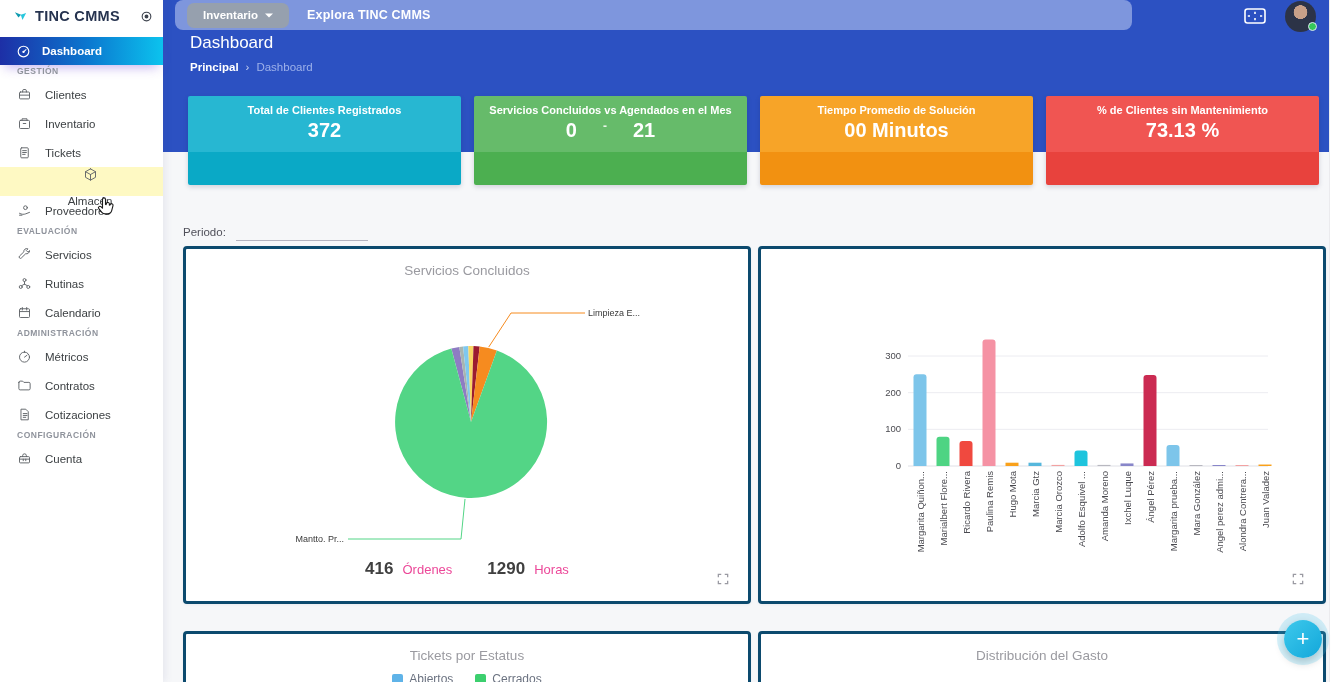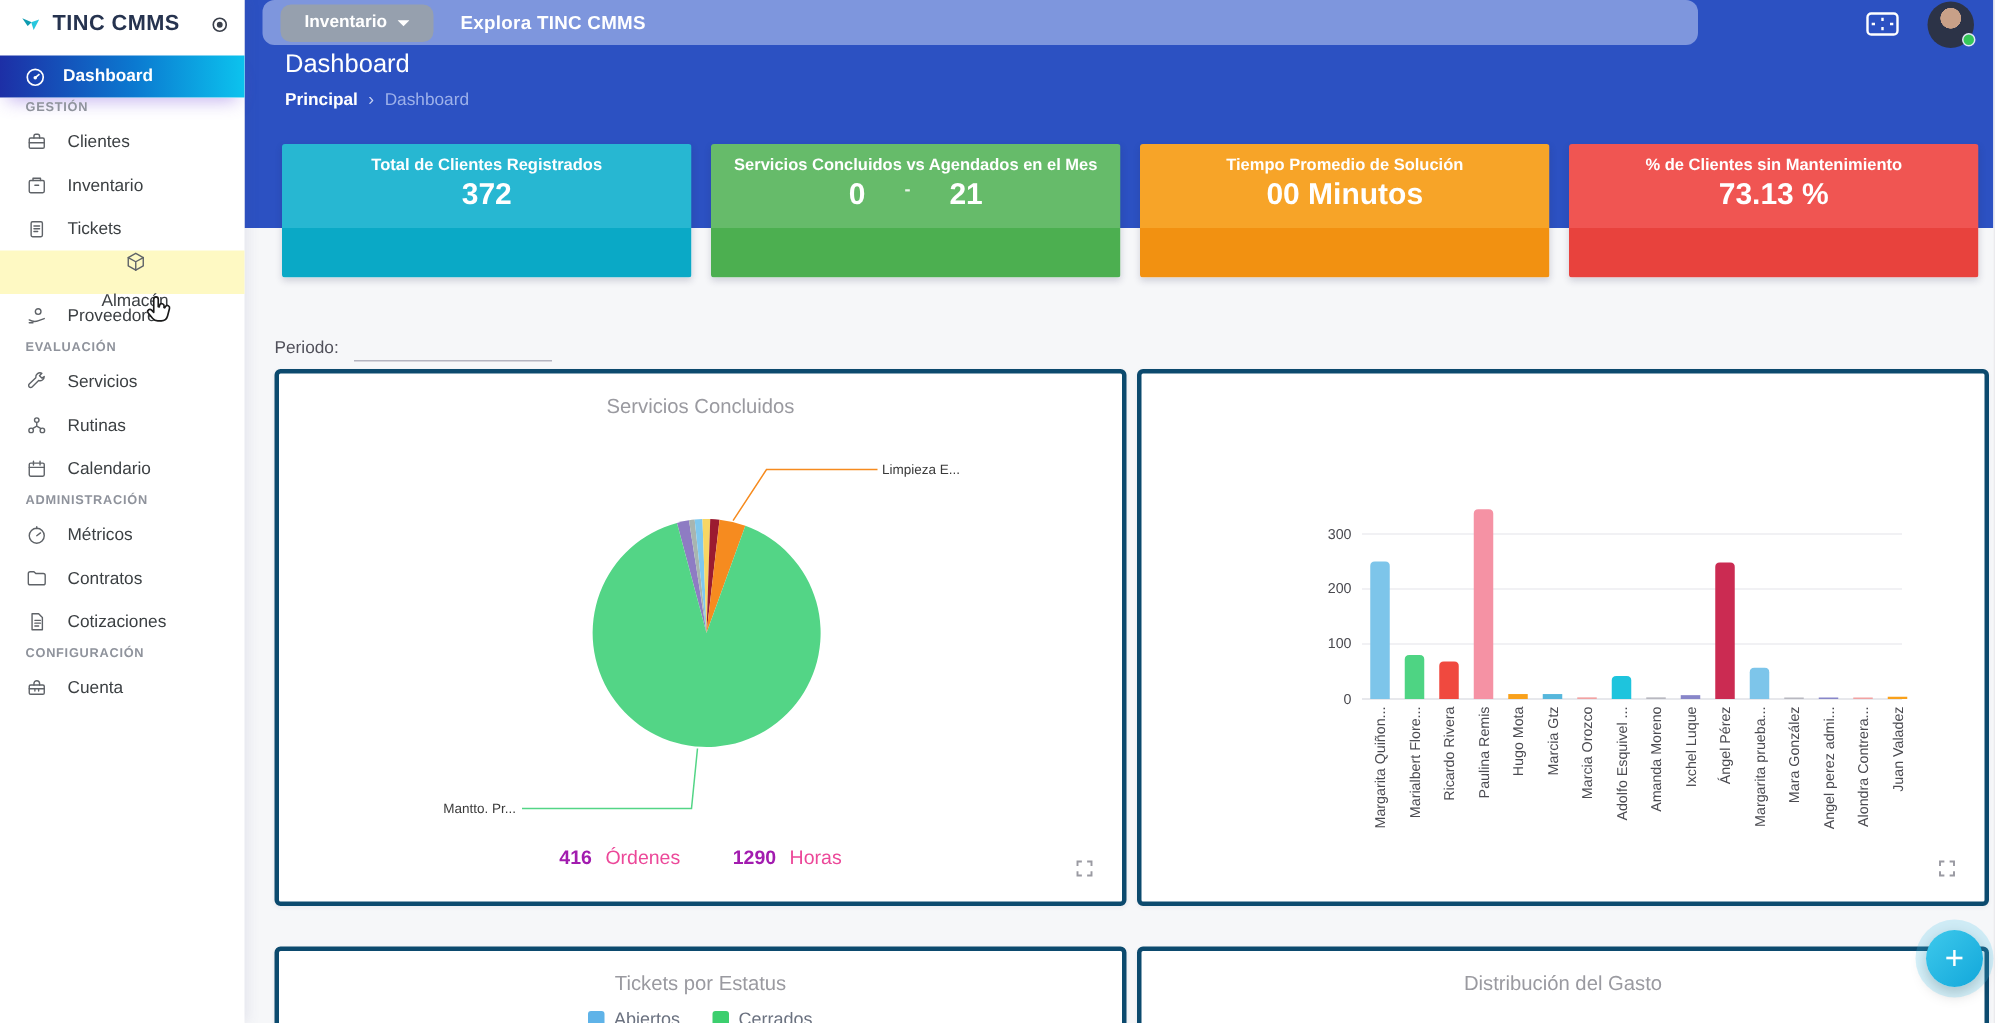--- a/index.html
+++ b/index.html
@@ -71,21 +71,21 @@
   .charts-row { position:absolute; left:20px; top:246px; display:flex; gap:7px; }
   .bottom-row { position:absolute; left:20px; top:631px; display:flex; gap:7px; }
   .chart-card { position:relative; width:568px; background:#fff; border:3px solid #0c4a6e; border-radius:4px;
                 box-shadow:0 1px 3px rgba(40,40,80,.05); }
   .charts-row .chart-card { height:358px; }
   .bottom-row .chart-card { height:120px; }
   .chart-title { text-align:center; padding-top:14px; font-size:13.5px; color:#9a9aa0; position:relative; z-index:2; }
   .chart-card svg.plot { position:absolute; left:0; top:0; width:568px; height:358px; z-index:1; }
   .pie-summary { position:absolute; left:0; bottom:22px; width:100%; display:flex; justify-content:center;
                  align-items:baseline; gap:9px; z-index:2; }
-  .pie-summary .num { font-size:13px; font-weight:700; color:#a21caf; }
+  .pie-summary .num { font-size:17px; font-weight:700; color:#404040; }
   .pie-summary .unit { font-size:13px; color:#ec4899; margin-right:26px; }
   .pie-summary .unit:last-child { margin-right:0; }
   .expand-btn { position:absolute; right:16px; bottom:14px; width:16px; height:16px; background:none; border:none;
                 cursor:pointer; z-index:3; color:#9a9aa2; }
   .expand-btn svg { width:14px; height:14px; display:block; }
 
   .legend-row { display:flex; justify-content:center; gap:22px; margin-top:9px; }
   .legend-item { display:flex; align-items:center; gap:6px; font-size:12px; color:#6b7280; }
   .legend-swatch { width:11px; height:11px; border-radius:2px; display:inline-block; }
 

